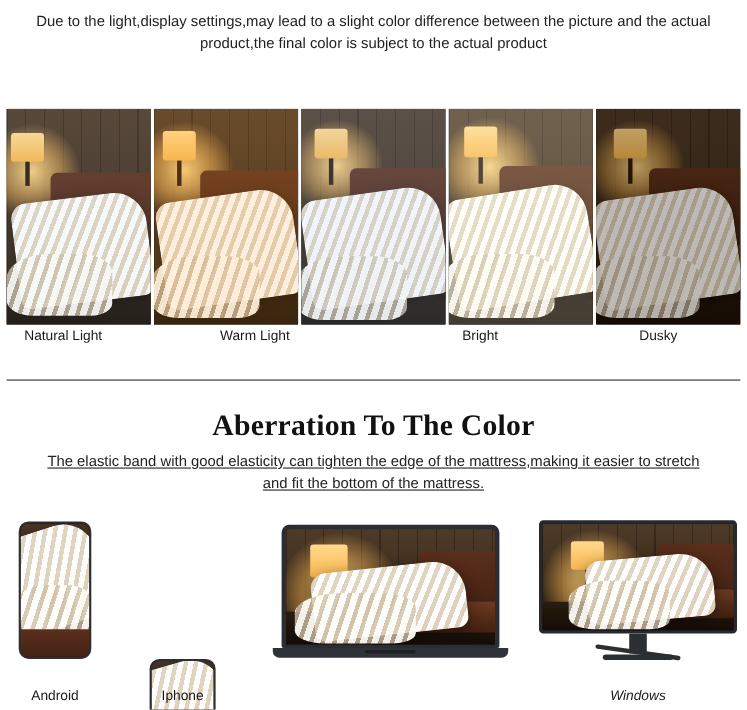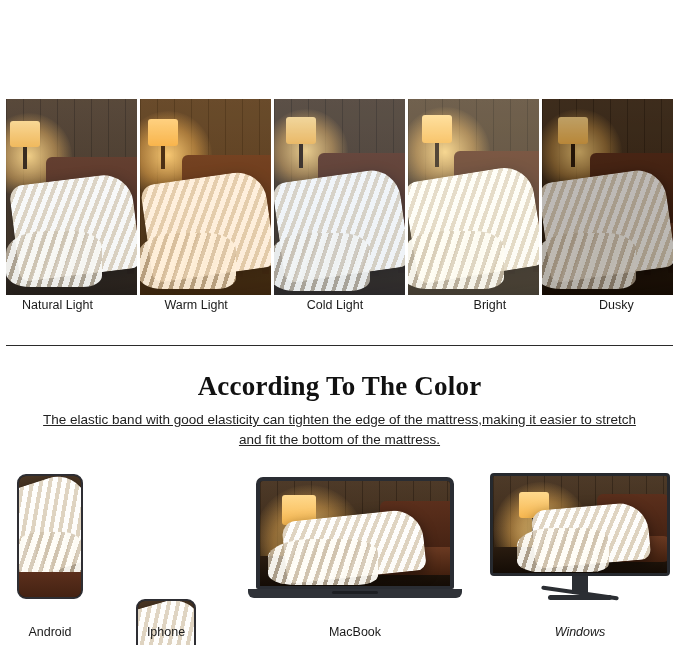--- a/index.html
+++ b/index.html
@@ -206,20 +206,21 @@
         rgba(206,192,170,0.8) 6px, rgba(206,192,170,0.8) 10px);
   }
   .tint { position: absolute; inset: 0; pointer-events: none; }
 </style>
 </head>
 <body>
 
 <div class="page">
 
 
+  <p class="section-sub" id="sec1-sub">Due to the light,display settings,may lead to a slight color difference between the picture and the actual product,the final color is subject to the actual product</p>
 
   <div class="strip">
 
     <div class="strip-cell">
       <div class="scene">
         <div class="wall"></div>
         <div class="lampglow" style="left:-20px;top:14px;width:86px;height:86px;"></div>
         <div class="lampshade" style="left:4px;top:22px;width:30px;height:26px;"></div>
         <div class="lampstand" style="left:17px;top:48px;width:4px;height:22px;"></div>
         <div class="floor" style="height:44px;"></div>
@@ -298,28 +299,27 @@
         <div class="blanket" style="left:2px;top:76px;width:126px;height:100px;transform:rotate(-8deg);"></div>
         <div class="blanket2" style="left:-6px;top:134px;width:100px;height:56px;"></div>
       </div>
       <div class="tint" style="background:rgba(20,10,0,0.28);"></div>
     </div>
   </div>
 
   <div class="labels-row">
     <div class="lbl">Natural Light</div>
     <div class="lbl">Warm Light</div>
-    <div class="lbl">Cold Light</div>
     <div class="lbl center">Bright</div>
     <div class="lbl center">Dusky</div>
   </div>
 
   <div class="divider"></div>
 
-  <h1 class="section-title" id="sec2-title">According To The Color</h1>
+  <h1 class="section-title" id="sec2-title">Aberration To The Color</h1>
 
   <p class="section-sub" id="sec2-sub">The elastic band with good elasticity can tighten the edge of the mattress,making it easier to stretch and fit the bottom of the mattress.</p>
 
   <div class="devices">
 
     <div class="dev phone" style="left:17px;top:9px;width:66px;height:125px;">
       <div class="screen">
         <div class="scene">
           <div class="wall" style="background:linear-gradient(180deg,#4a3624 0%,#2a1b0d 100%);"></div>
           <div class="blanket" style="left:-12px;top:4px;width:86px;height:90px;transform:rotate(-18deg);"></div>
@@ -350,21 +350,20 @@
           <div class="lampstand" style="left:37px;top:44px;width:4px;height:22px;"></div>
           <div class="floor" style="height:30px;"></div>
           <div class="chair" style="left:120px;top:20px;width:76px;height:72px;"></div>
           <div class="chairarm" style="left:110px;top:66px;width:88px;height:28px;"></div>
           <div class="blanket" style="left:24px;top:34px;width:140px;height:62px;transform:rotate(-6deg);"></div>
           <div class="blanket2" style="left:8px;top:58px;width:110px;height:46px;"></div>
         </div>
       </div>
       <div class="laptop-base" style="width:214px;height:9px;"></div>
     </div>
-    <div class="dev-label" style="left:275px;top:160px;">MacBook</div>
 
     <div class="dev" style="left:490px;top:8px;width:180px;height:132px;">
       <div class="mon-frame" style="width:180px;height:103px;">
         <div class="scene">
           <div class="wall"></div>
           <div class="lampglow" style="left:0px;top:6px;width:96px;height:96px;"></div>
           <div class="lampshade" style="left:26px;top:16px;width:30px;height:26px;"></div>
           <div class="lampstand" style="left:39px;top:42px;width:4px;height:20px;"></div>
           <div class="floor" style="height:26px;"></div>
           <div class="chair" style="left:104px;top:18px;width:72px;height:66px;"></div>

